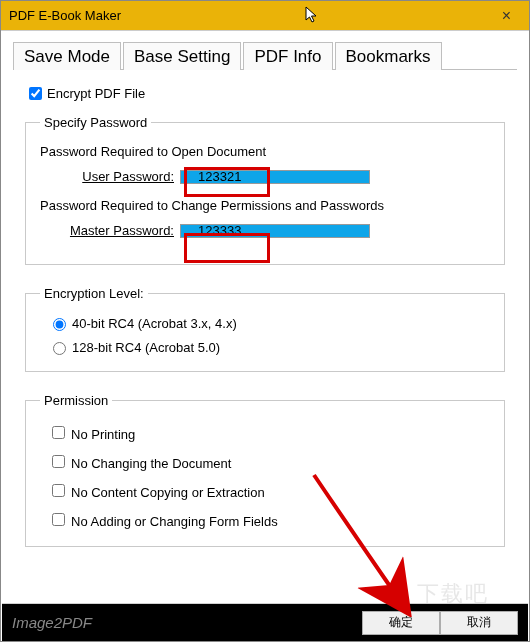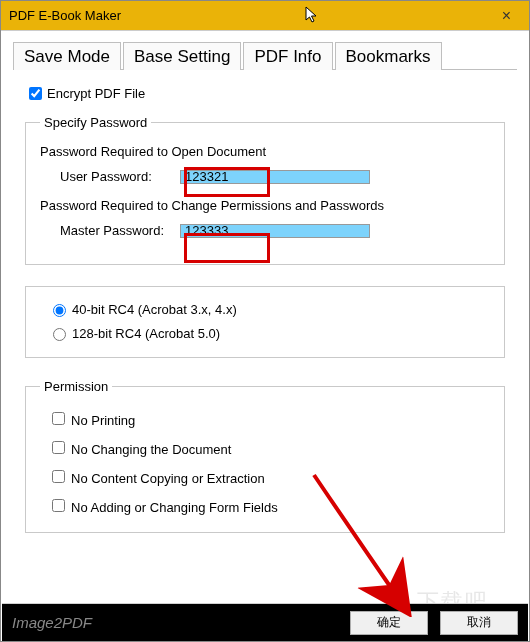--- a/index.html
+++ b/index.html
@@ -80,31 +80,33 @@
     margin: 4px 0 10px 0;
   }
   .pw-row {
     display: flex;
     align-items: center;
     margin-bottom: 14px;
     padding-left: 20px;
   }
   .pw-row .lbl {
     width: 120px;
+    text-align: right;
     padding-right: 6px;
+    text-decoration: underline;
   }
   .pw-input-wrap {
     position: relative;
   }
   .pw-input {
     width: 190px;
     height: 14px;
     border: 1px solid #999;
-    background: #7dd3fc;
-    padding: 1px 4px;
+    background: #0ea5e9;
+    padding: 1px 17px;
     font-size: 13px;
     font-family: inherit;
   }
   .redbox {
     position: absolute;
     border: 3px solid #d60000;
     pointer-events: none;
   }
   .radio-row, .perm-row {
     display: flex;
@@ -124,39 +126,39 @@
     display: flex;
     align-items: center;
     justify-content: space-between;
     padding: 0 10px;
   }
   .footer .brand {
     font-style: italic;
     font-size: 15px;
     color: #888;
   }
-  .footer-btns { display: flex; gap: 12px; font-family: Liberation Mono, monospace; }
+  .footer-btns { display: flex; gap: 0; font-family: Liberation Mono, monospace; }
   .footer-btn {
     width: 78px;
     height: 24px;
     border: 1px solid #adadad;
     background: #f0f0f0;
     font-family: inherit;
     font-size: 12px;
     cursor: default;
   }
   .arrow-svg {
     position: absolute;
     pointer-events: none;
     z-index: 50;
   }
   .watermark {
     position: absolute;
     right: 40px;
-    bottom: 24px;
+    bottom: 32px;
     font-size: 22px;
     color: #d0d0d0;
     opacity: 0.5;
     font-family: "Microsoft YaHei", sans-serif;
     pointer-events: none;
     letter-spacing: 2px;
   }
   .cursor-svg {
     position: absolute;
     left: 304px;
@@ -207,20 +209,21 @@
     <div class="pw-section-label">Password Required to Change Permissions and Passwords</div>
     <div class="pw-row">
       <span class="lbl">Master Password:</span>
       <span class="pw-input-wrap">
         <input class="pw-input" type="text" value="123333" style="">
       </span>
     </div>
   </fieldset>
 
   <fieldset>
+    <legend>Encryption Level:</legend>
     <div class="radio-row">
       <input type="radio" name="enc" checked="" style="">
       <span>40-bit RC4 (Acrobat 3.x, 4.x)</span>
     </div>
     <div class="radio-row">
       <input type="radio" name="enc" style="">
       <span>128-bit RC4 (Acrobat 5.0)</span>
     </div>
   </fieldset>
 

